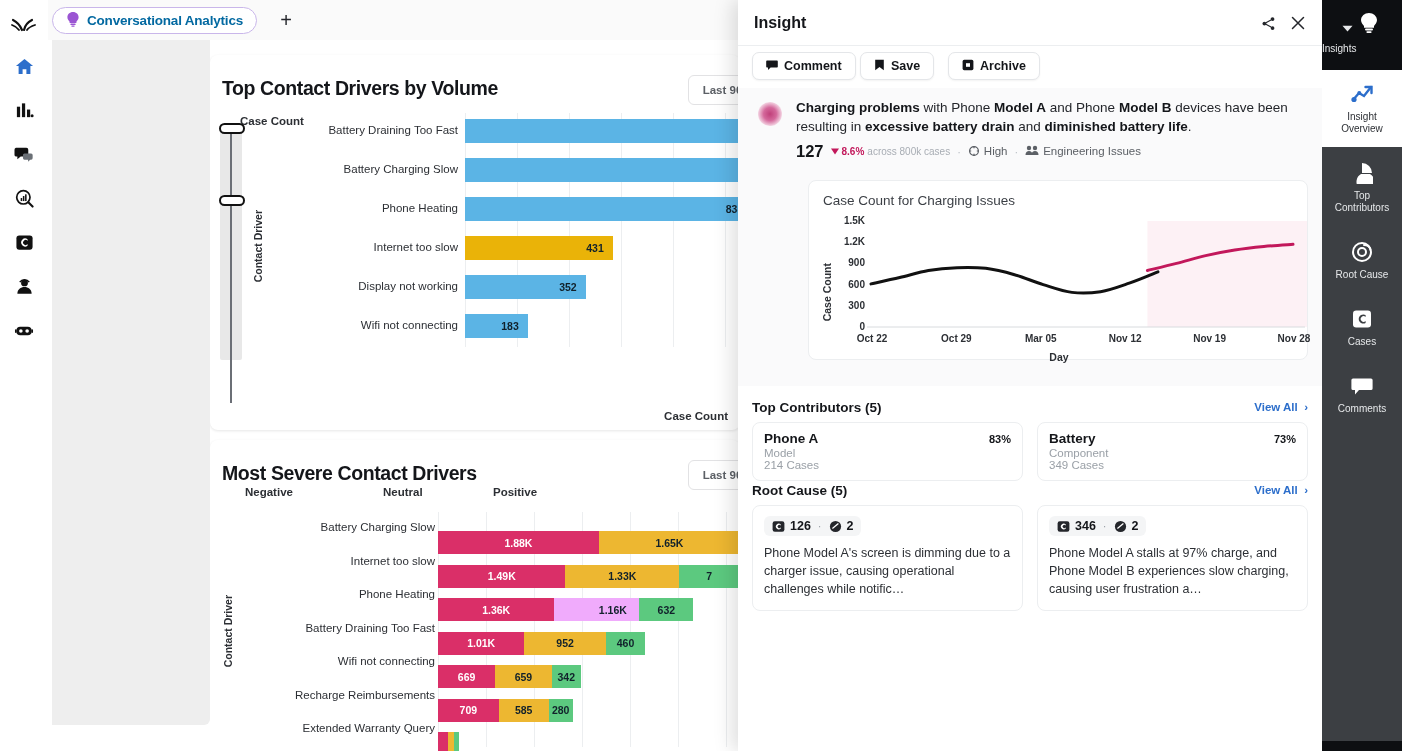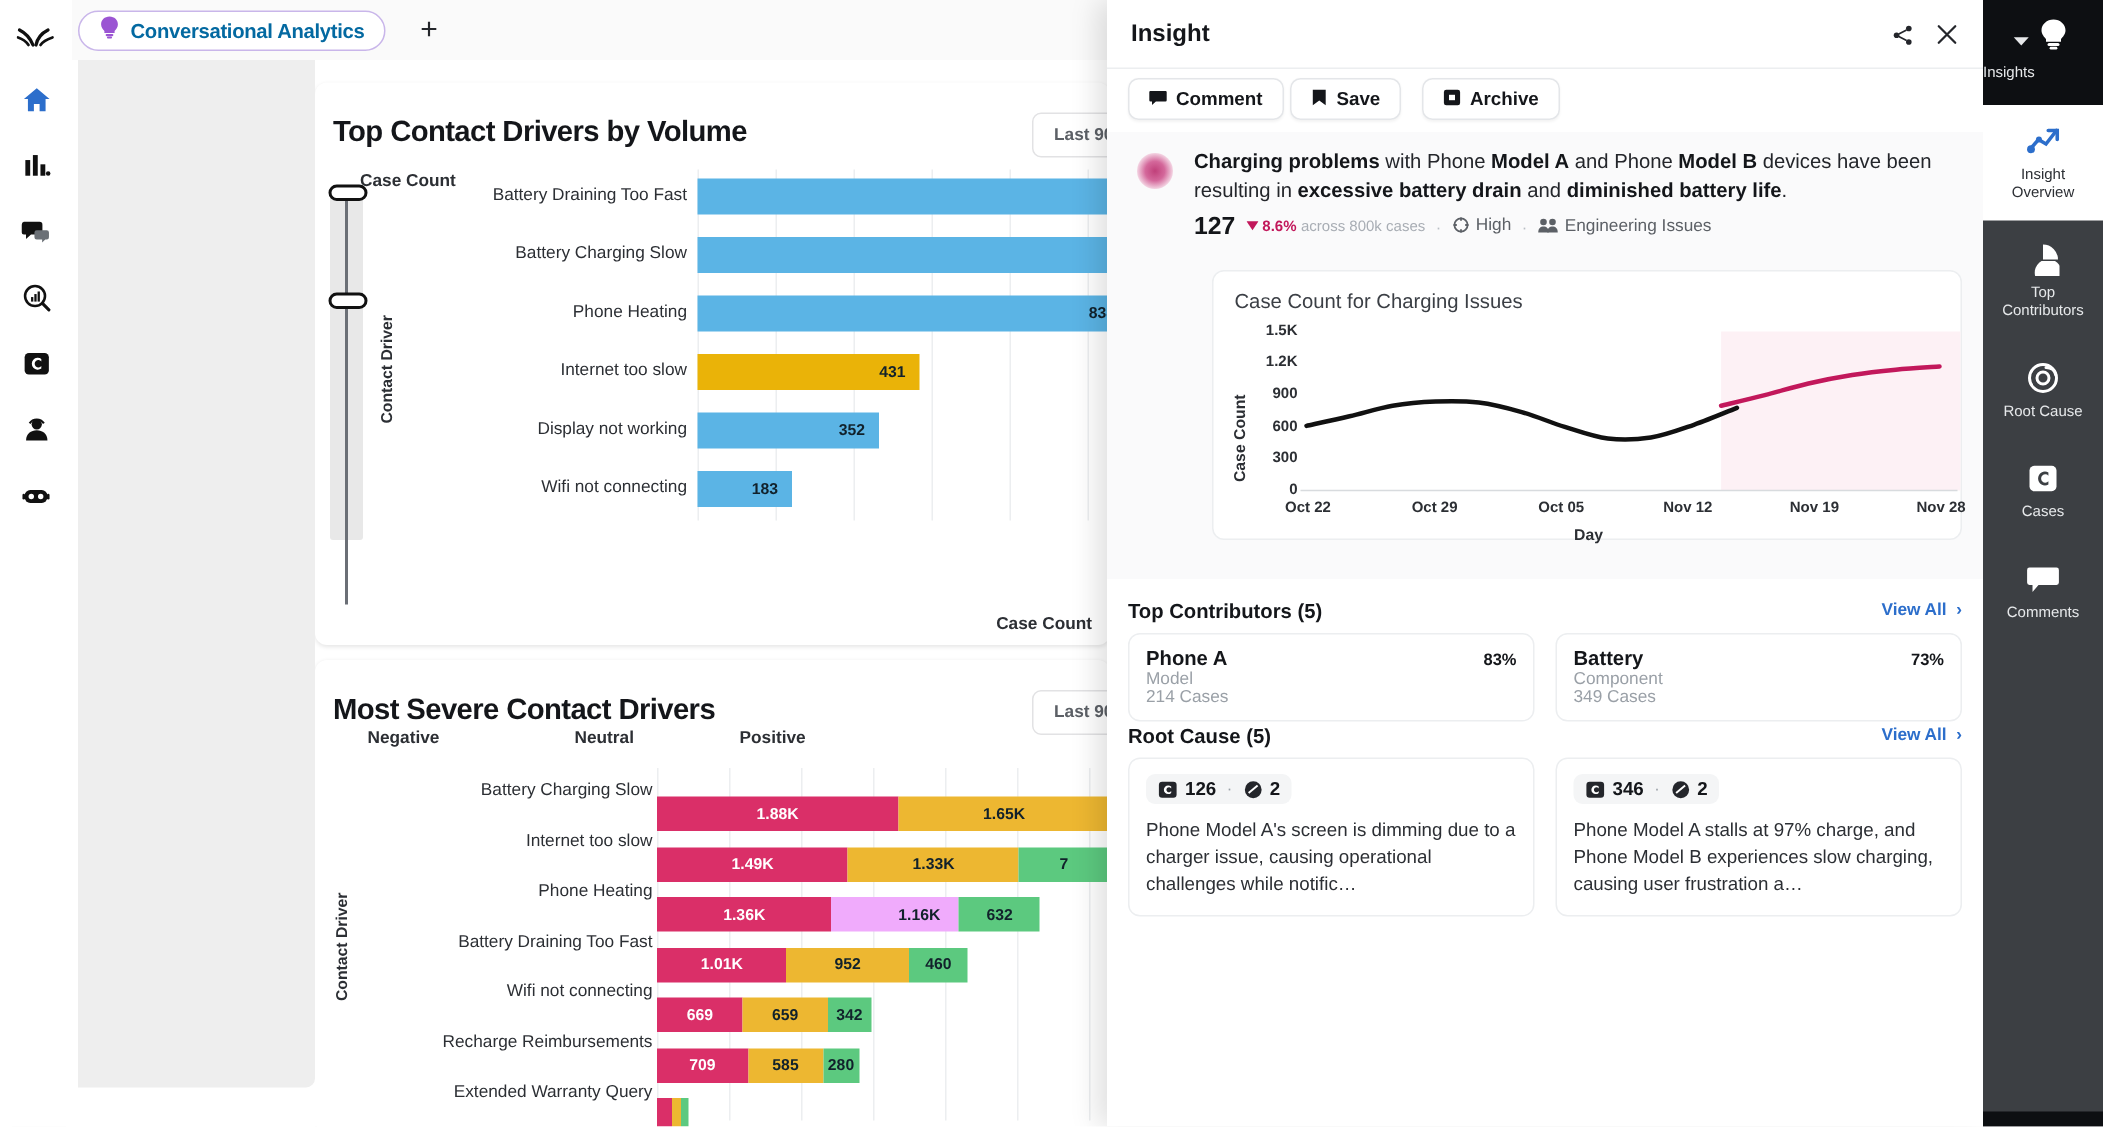--- a/index.html
+++ b/index.html
@@ -592,21 +592,21 @@
                 <div class="mc-tick" style="left: 14px; width: 42px; top: 106px;">0</div>
                 <div class="mc-tick" style="left: 14px; width: 42px; top: 84.8px;">300</div>
                 <div class="mc-tick" style="left: 14px; width: 42px; top: 63.6px;">600</div>
                 <div class="mc-tick" style="left: 14px; width: 42px; top: 42.4px;">900</div>
                 <div class="mc-tick" style="left: 14px; width: 42px; top: 21.2px;">1.2K</div>
                 <div class="mc-tick" style="left: 14px; width: 42px; top: 0px;">1.5K</div>
               </div>
             <div id="mc-xticks">
                 <div class="mc-xtick" style="left: 40px; top: 118px; width: 46px; text-align: center;">Oct 22</div>
                 <div class="mc-xtick" style="left: 124.4px; top: 118px; width: 46px; text-align: center;">Oct 29</div>
-                <div class="mc-xtick" style="left: 208.8px; top: 118px; width: 46px; text-align: center;">Oct 05</div>
+                <div class="mc-xtick" style="left: 208.8px; top: 118px; width: 46px; text-align: center;">Mar 05</div>
                 <div class="mc-xtick" style="left: 293.2px; top: 118px; width: 46px; text-align: center;">Nov 12</div>
                 <div class="mc-xtick" style="left: 377.6px; top: 118px; width: 46px; text-align: center;">Nov 19</div>
                 <div class="mc-xtick" style="left: 462px; top: 118px; width: 46px; text-align: center;">Nov 28</div>
               </div>
             <svg id="mc-svg" width="500" height="146" viewBox="0 0 500 146" style="position:absolute;left:0;top:0;">
                 <rect x="338.41" y="6" width="159.58999999999997" height="106" fill="#fdf1f5"></rect>
                 <line x1="58" y1="112" x2="496" y2="112" stroke="#d8dbde" stroke-width="1"></line>
                 <path d="M 62 68.89333333333333 C 66.78266666666667 67.83333333333333 81.13066666666666 64.77111111111111 90.696 62.53333333333333 C 100.26133333333334 60.29555555555555 109.82666666666667 57.11555555555556 119.39200000000001 55.46666666666667 C 128.95733333333334 53.81777777777778 138.52266666666668 52.993333333333325 148.08800000000002 52.63999999999999 C 157.65333333333336 52.28666666666666 167.21866666666668 52.16888888888889 176.78400000000002 53.346666666666664 C 186.34933333333336 54.52444444444444 195.91466666666668 56.99777777777778 205.48000000000002 59.70666666666666 C 215.04533333333336 62.41555555555555 224.6106666666667 66.65555555555555 234.17600000000002 69.6 C 243.74133333333333 72.54444444444444 253.30666666666662 76.19555555555556 262.87199999999996 77.37333333333333 C 272.4373333333333 78.55111111111111 282.0026666666667 78.19777777777779 291.56800000000004 76.66666666666667 C 301.1333333333334 75.13555555555556 310.69866666666667 71.48444444444445 320.264 68.18666666666667 C 329.82933333333335 64.88888888888889 344.17733333333337 58.76444444444444 348.96000000000004 56.879999999999995" fill="none" stroke="#111111" stroke-width="3" stroke-linecap="round"></path>
                 <path d="M 338.41 55.46666666666667 C 343.26300000000003 54.28888888888889 357.822 50.87333333333334 367.528 48.400000000000006 C 377.23400000000004 45.92666666666667 386.94 42.864444444444445 396.646 40.626666666666665 C 406.35200000000003 38.388888888888886 416.058 36.50444444444444 425.764 34.97333333333333 C 435.47 33.44222222222222 445.176 32.38222222222222 454.882 31.439999999999998 C 464.588 30.497777777777774 479.147 29.67333333333333 484 29.319999999999993" fill="none" stroke="#c2185b" stroke-width="3" stroke-linecap="round"></path>
               </svg>

